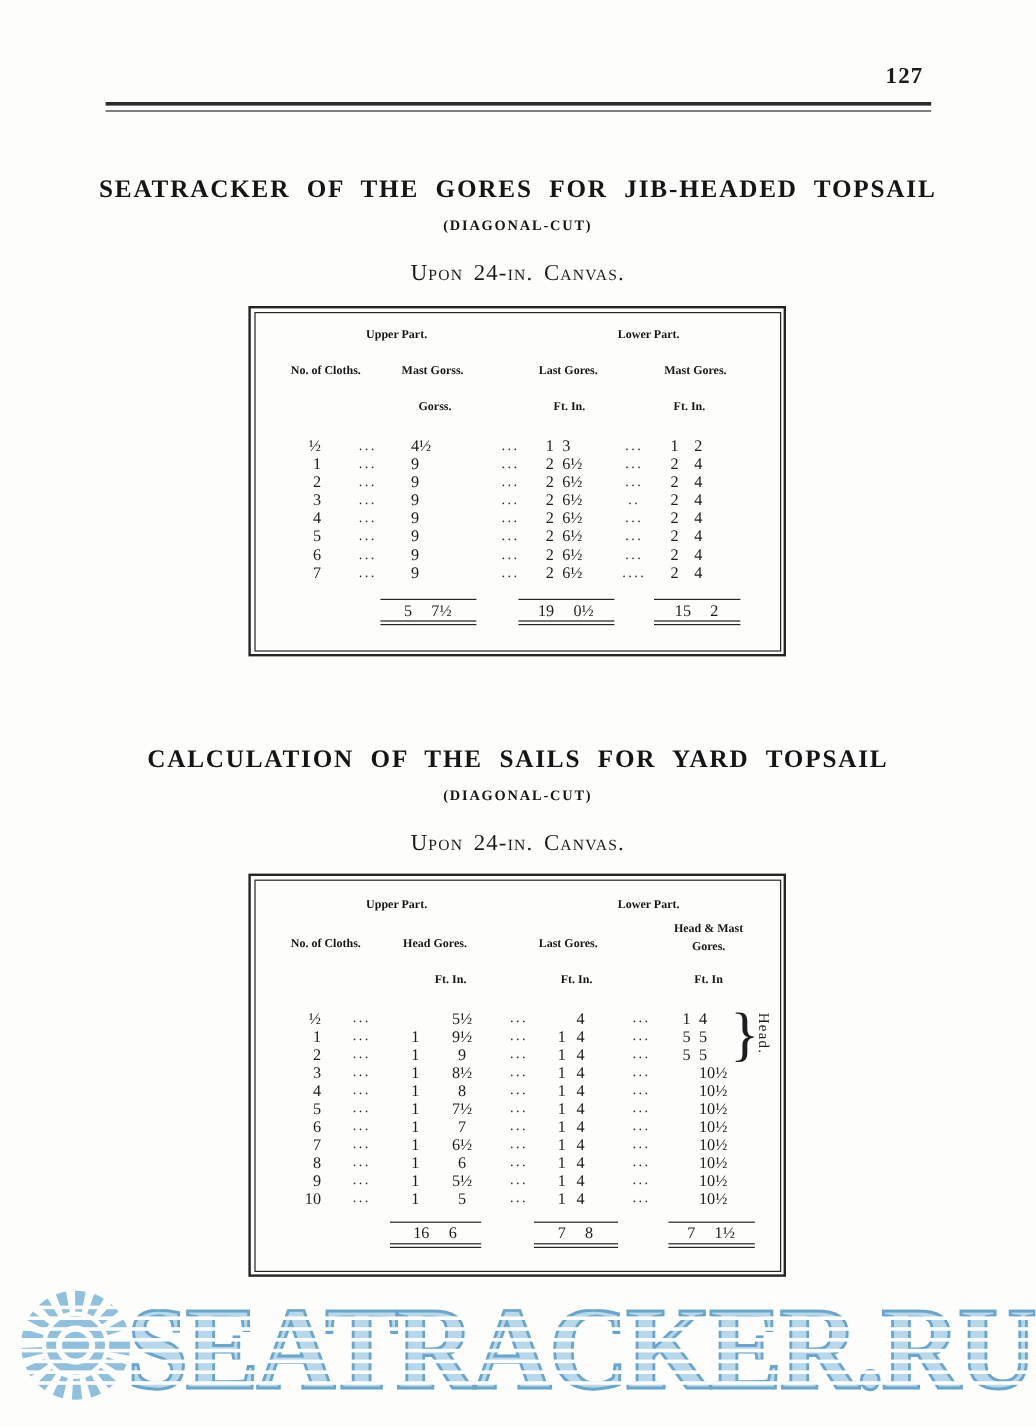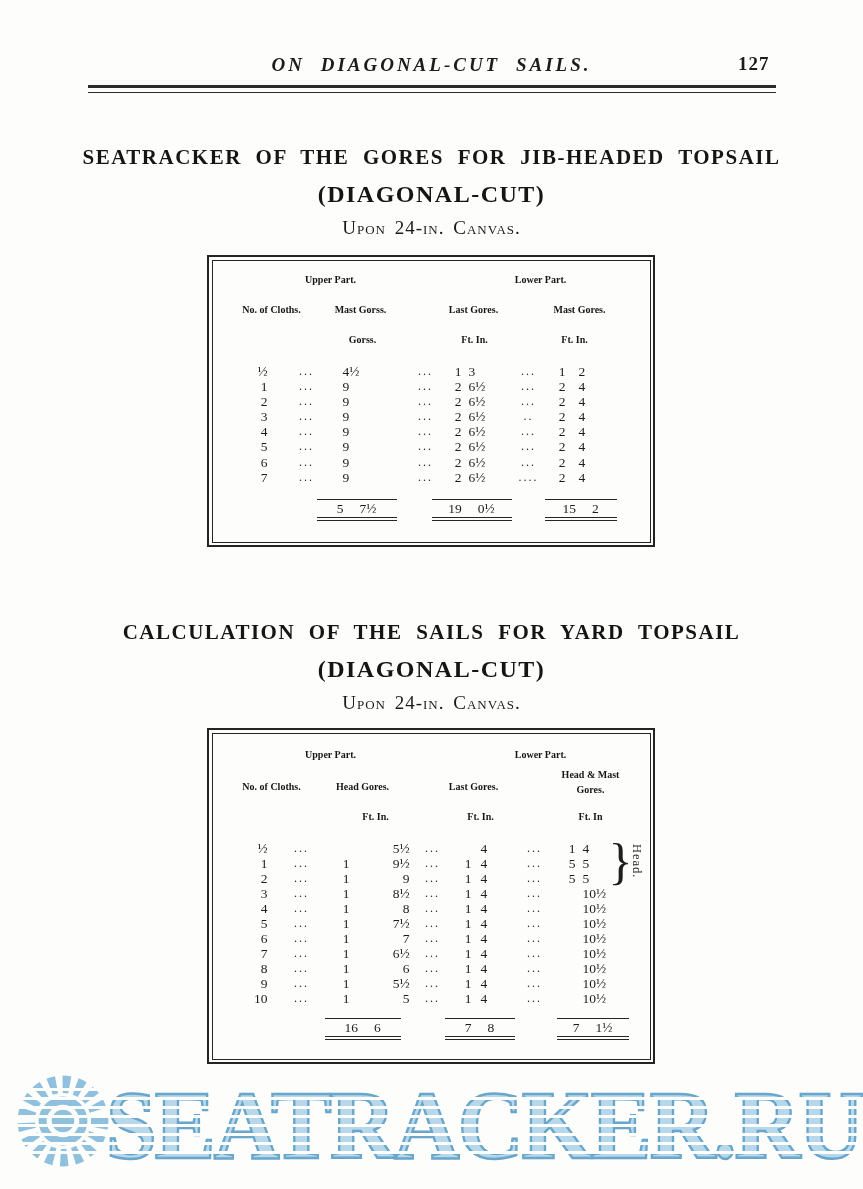--- a/index.html
+++ b/index.html
@@ -22,21 +22,21 @@
     border-top:3px solid #2b2b2b; border-bottom:1px solid #2b2b2b;
   }
 
   
   .sec-title {
     position:absolute; left:0; width:100%; text-align:center;
     font-weight:700; font-size:21px; letter-spacing:1.5px; word-spacing:7px; color:#151515;
   }
   .sec-sub {
     position:absolute; left:0; width:100%; text-align:center;
-    font-weight:700; font-size:24px; letter-spacing:1.5px; color:#151515;
+    font-weight:700; font-size:12px; letter-spacing:1.5px; color:#151515;
   }
   .sec-canvas {
     position:absolute; left:0; width:100%; text-align:center;
     font-variant:small-caps; font-size:19px; letter-spacing:1px; word-spacing:3px; color:#1a1a1a;
   }
   #s1-title { top:145px; } #s1-sub { top:181px; } #s1-canvas { top:217px; }
   #s2-title { top:620px; } #s2-sub { top:656px; } #s2-canvas { top:692px; }
 
   
   .tbox { position:absolute; border:2.5px solid #242424; padding:2.5px; background:#fdfdfc; }
@@ -59,21 +59,21 @@
 
   #t1-rows .trow .tcell:nth-child(1){ text-align:right; padding-right:4px; }
   #t1-rows .trow .tcell:nth-child(3){ text-align:left;  padding-left:1px; }
   #t1-rows .trow .tcell:nth-child(5){ text-align:right; }
   #t1-rows .trow .tcell:nth-child(6){ text-align:left;  padding-left:7px; }
   #t1-rows .trow .tcell:nth-child(8){ text-align:right; }
   #t1-rows .trow .tcell:nth-child(9){ text-align:left;  padding-left:13px; }
 
   #t2-rows .trow .tcell:nth-child(1){ text-align:right; padding-right:4px; }
   #t2-rows .trow .tcell:nth-child(3){ text-align:right; }
-  #t2-rows .trow .tcell:nth-child(4){ text-align:right;  padding-left:11px; }
+  #t2-rows .trow .tcell:nth-child(4){ text-align:center;  padding-left:11px; }
   #t2-rows .trow .tcell:nth-child(6){ text-align:right; }
   #t2-rows .trow .tcell:nth-child(7){ text-align:left;  padding-left:9px; }
   #t2-rows .trow .tcell:nth-child(9){ text-align:right; }
   #t2-rows .trow .tcell:nth-child(10){ text-align:left; padding-left:7px; }
 
   
   .total-cell {
     position:absolute; display:flex; justify-content:center; gap:16px;
     border-top:1.5px solid #242424; border-bottom:4px double #242424;
     height:22px; line-height:18px; font-size:13.5px; padding:0 4px 2px 4px;
@@ -98,21 +98,20 @@
     color:#b7d8ea; -webkit-text-stroke:2.5px #68a6cb;
     letter-spacing:-2px; transform:scaleX(0.93); transform-origin:left top;
   }
   .wm-stripe { position:absolute; left:0; width:863px; height:2.5px; background:#fdfdfc; }
 </style>
 </head>
 <body>
 
 <div class="page">
 
-  <div class="rh-title">ON  DIAGONAL-CUT  SAILS.</div>
   <div class="rh-page">127</div>
   <div class="head-rule"></div>
 
   <div class="sec-title" id="s1-title">SEATRACKER  OF  THE  GORES  FOR  JIB-HEADED  TOPSAIL</div>
   <div class="sec-sub" id="s1-sub">(DIAGONAL-CUT)</div>
   <div class="sec-canvas" id="s1-canvas">Upon 24-in. Canvas.</div>
 
   <div class="tbox" id="tbox1">
     <div class="tinner">
       <span class="thead" style="left:118px; top:13px;">Upper Part.</span>

